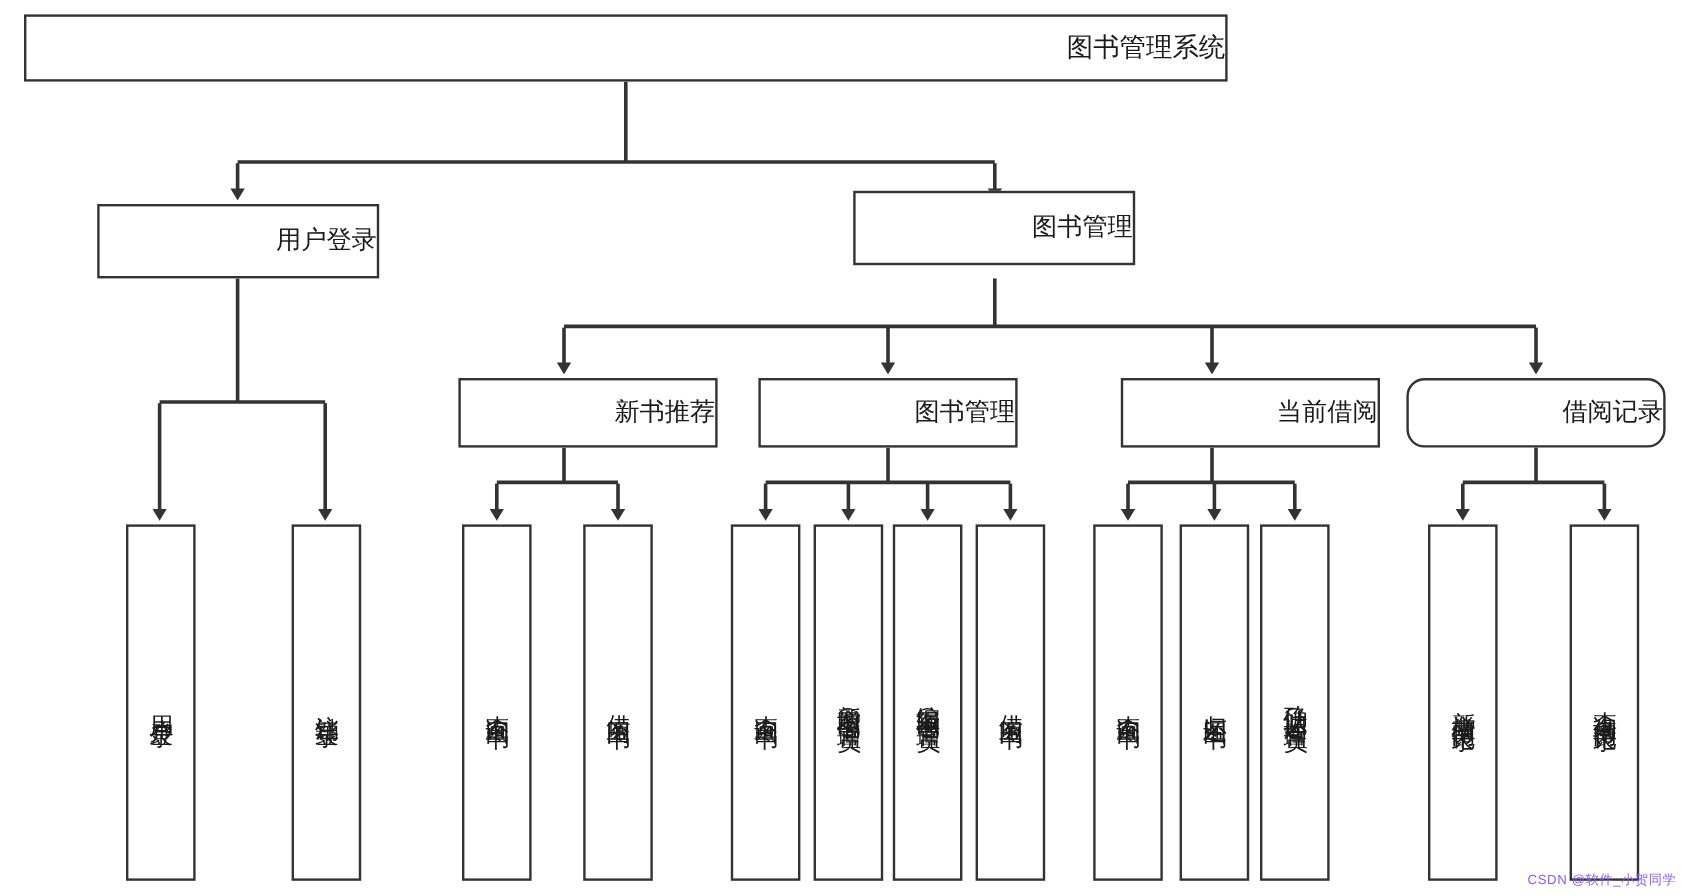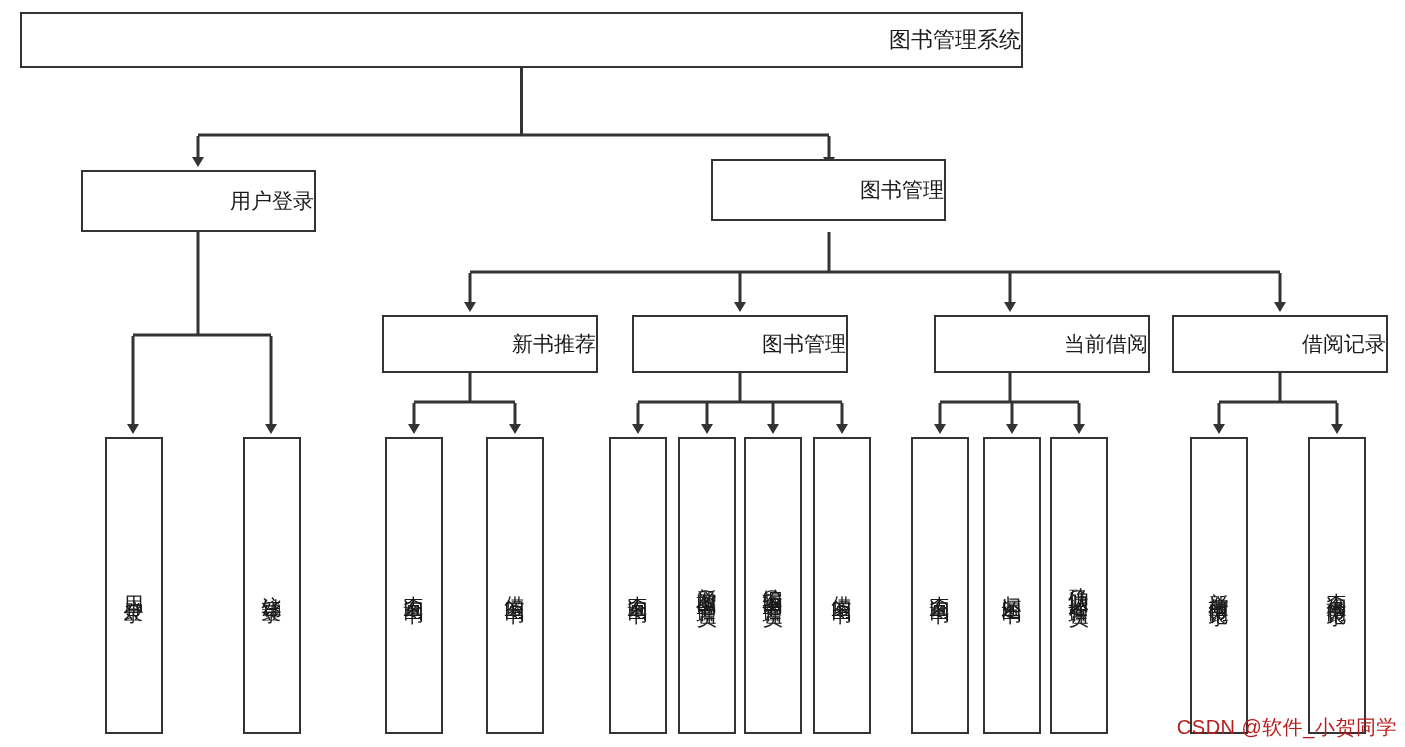--- a/index.html
+++ b/index.html
@@ -59,22 +59,22 @@
     text-orientation: upright;
     font-size: 20px;
     letter-spacing: 3px;
     line-height: 1;
     white-space: nowrap;
   }
   #watermark {
     position: absolute;
     right: 8px;
     bottom: 6px;
-    font-size: 20px;
-    color: #b91c1c;
+    font-size: 11px;
+    color: #8b5cf6;
     letter-spacing: 0.5px;
     white-space: nowrap;
     user-select: none;
   }
 </style>
 </head>
 <body>
 
 <div id="diagram-root">
 
@@ -141,21 +141,21 @@
 
   <div class="node horizontal" style="left: 382px; top: 315px; width: 216px; height: 58px;">
     <span class="node-label">新书推荐</span>
   </div>
   <div class="node horizontal" style="left: 632px; top: 315px; width: 216px; height: 58px;">
     <span class="node-label">图书管理</span>
   </div>
   <div class="node horizontal" style="left: 902px; top: 315px; width: 216px; height: 58px; margin-left: 32px;">
     <span class="node-label">当前借阅</span>
   </div>
-  <div class="node horizontal" style="left: 1172px; top: 315px; width: 216px; height: 58px;">
+  <div class="node horizontal" style="left: 1172px; top: 315px; width: 216px; height: 58px; border-radius: 15px;">
     <span class="node-label">借阅记录</span>
   </div>
 
   <div class="node vertical" style="left: 105px; top: 437px; width: 58px; height: 297px;">
     <span class="node-label">用户登录</span>
   </div>
   <div class="node vertical" style="left: 243px; top: 437px; width: 58px; height: 297px;">
     <span class="node-label">注销登录</span>
   </div>
   <div class="node vertical" style="left: 385px; top: 437px; width: 58px; height: 297px;">

